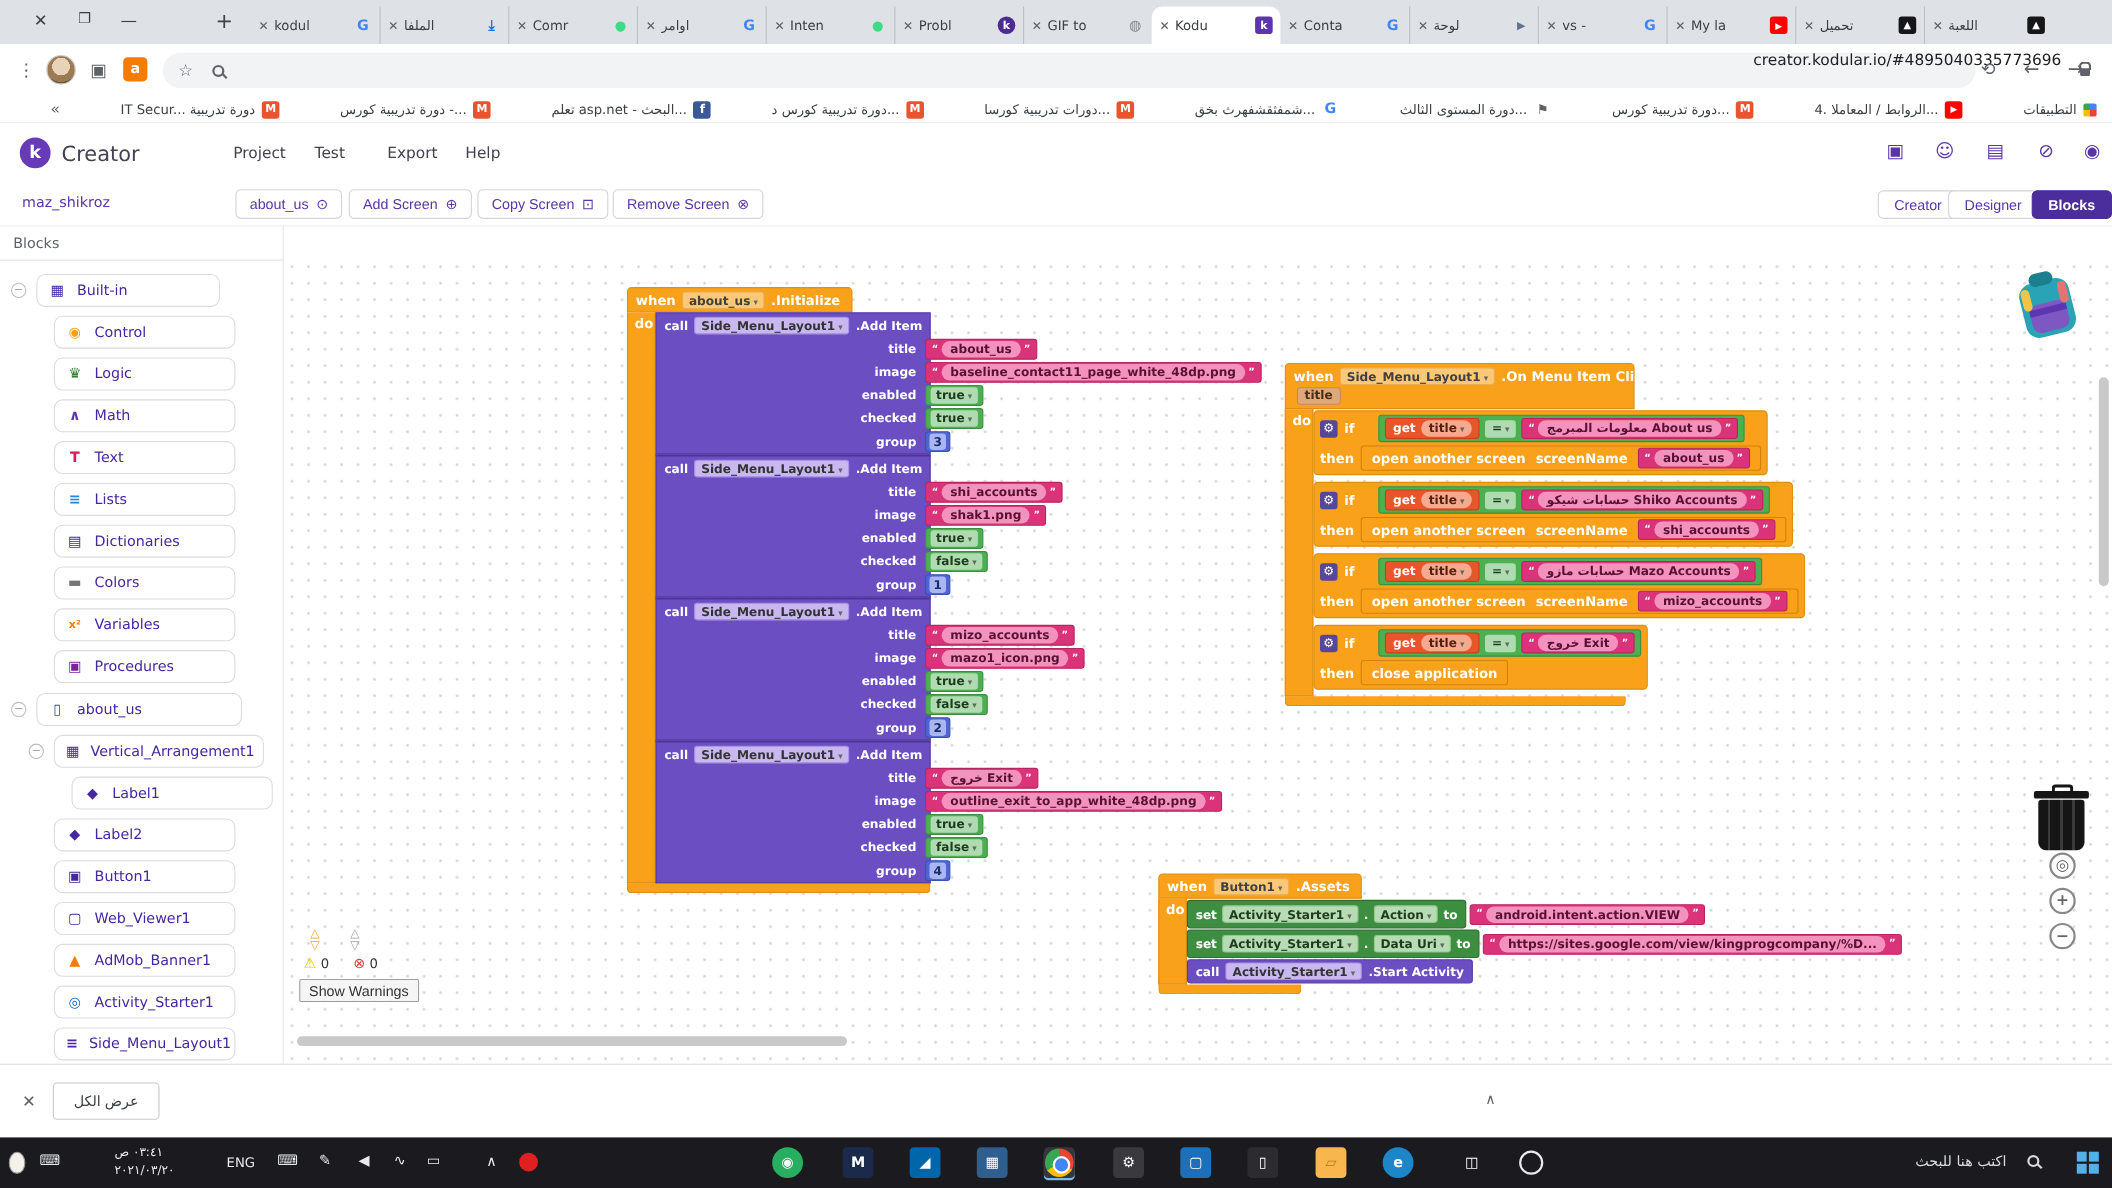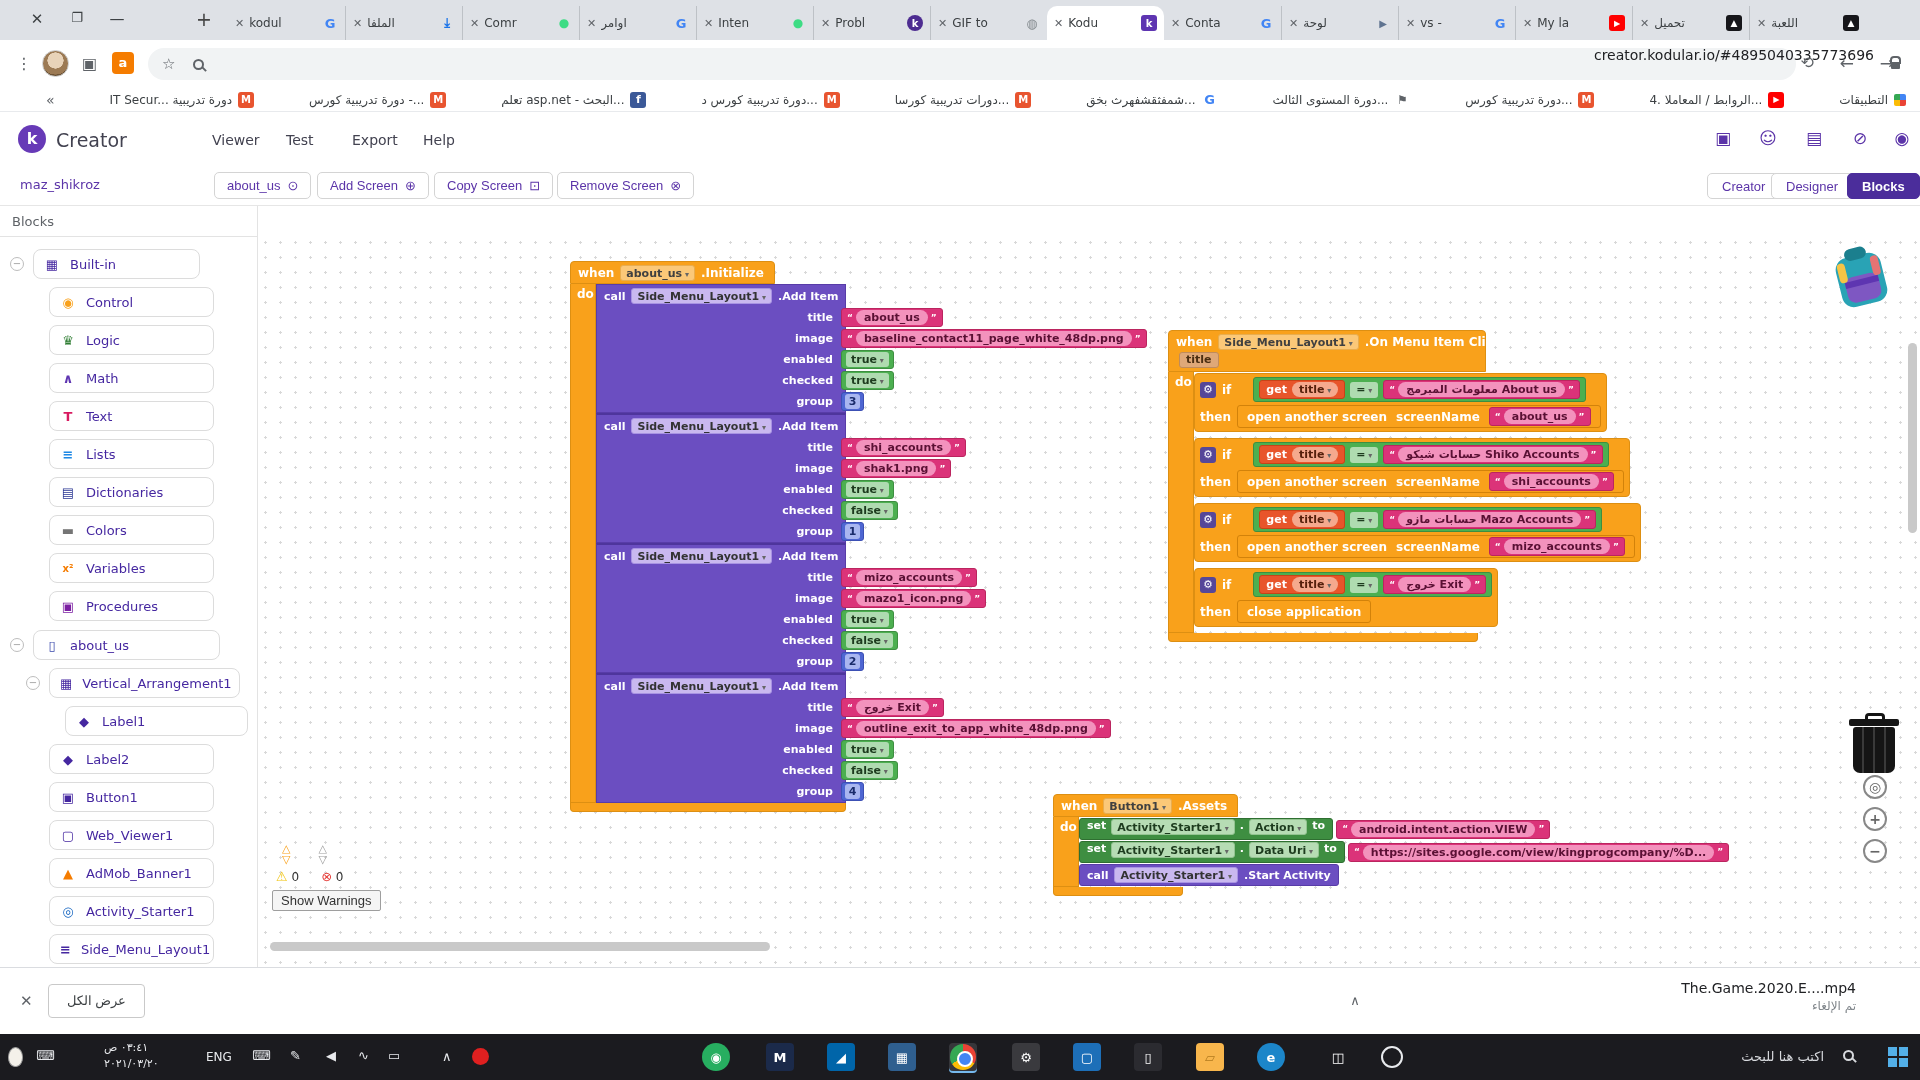--- a/index.html
+++ b/index.html
@@ -147,21 +147,21 @@
             font-size:11px; height:19px; display:inline-flex; align-items:center; gap:5px; padding:0 6px; }
   .getblk .pill { background:#F5A98E; border-radius:9px; color:#56200C; padding:0 7px; height:15px;
                   line-height:15px; font-size:11px; }
   .opchip { background:#AFDBB0; border-radius:3px; height:16px; padding:0 6px; color:#1D3B1E;
             font-size:11px; font-weight:700; line-height:16px; }
   .nest { background:#F9A11B; border:1px solid #D2820A; border-radius:3px; height:23px;
           display:inline-flex; align-items:center; gap:9px; padding:0 9px; color:#fff; font-weight:700;
           font-size:12px; white-space:nowrap; }
 
   .setblk { background:#3E8E41; border:1px solid #2F6F31; border-radius:3px; height:22px;
-            display:inline-flex; align-items:flex-start; gap:5px; padding:0 7px; color:#fff; font-weight:700;
+            display:inline-flex; align-items:center; gap:5px; padding:12px 7px; color:#fff; font-weight:700;
             font-size:11px; white-space:nowrap; }
   .chip-g { background:#B6DCB4; border:1px solid #93C491; border-radius:3px; color:#1D3B1E; font-weight:600;
             padding:0 5px; font-size:11px; height:16px; line-height:15px; white-space:nowrap; }
   .callrow { background:#6B4EC1; border:1px solid #583CA8; border-radius:3px; height:22px;
              display:inline-flex; align-items:center; gap:6px; padding:0 7px; color:#fff; font-weight:700;
              font-size:11px; white-space:nowrap; }
   .r3 { display:flex; align-items:center; margin-bottom:1px; white-space:nowrap; }
 
   
   .warnwrap { position:absolute; left:14px; top:608px; width:120px; }
@@ -360,21 +360,21 @@
     </span>
   <span class="bm">
       <span>التطبيقات</span>
       <span class="bm-grid"></span>
     </span>
 </div>
 
 <div class="kheader">
   <span class="klogo">k</span>
   <span class="kbrand">Creator</span>
-  <span class="kmenu" style="left:212px">Viewer</span>
+  <span class="kmenu" style="left:212px">Project</span>
   <span class="kmenu" style="left:286px">Test</span>
   <span class="kmenu" style="left:352px">Export</span>
   <span class="kmenu" style="left:423px">Help</span>
   <span class="kico" style="left:1711px">▣</span>
   <span class="kico" style="left:1756px">☺</span>
   <span class="kico" style="left:1802px">▤</span>
   <span class="kico" style="left:1848px">⊘</span>
   <span class="kico" style="left:1890px">◉</span>
 </div>
 
@@ -877,24 +877,20 @@
     <div class="trash"></div>
     <div class="hscroll"></div>
     <div class="vscroll"></div>
   </div>
 </div>
 
 <div class="dlbar">
   <span class="dlclose">✕</span>
   <button class="dlshowall">عرض الكل</button>
   <span class="dlchv">∧</span>
-  <div class="dlfile">
-    <div class="dlname">The.Game.2020.E....mp4</div>
-    <div class="dlstatus">تم الإلغاء</div>
-  </div>
 </div>
 
 <div class="taskbar">
   <span class="tb egg"></span>
   <span class="tb trayic" style="left:36px">⌨</span>
   <div class="tb clock">
     <div>٠٣:٤١ ص</div>
     <div>٢٠٢١/٠٣/٢٠</div>
   </div>
   <span class="tb" style="left:206px;top:16px;font-size:12px">ENG</span>

